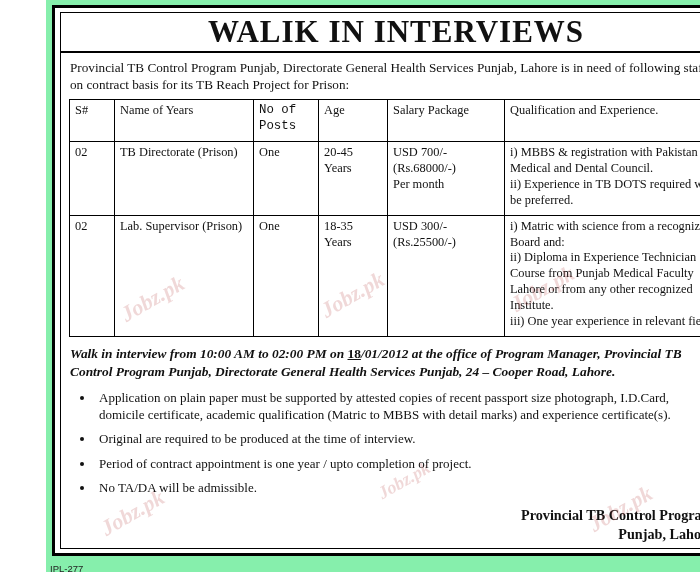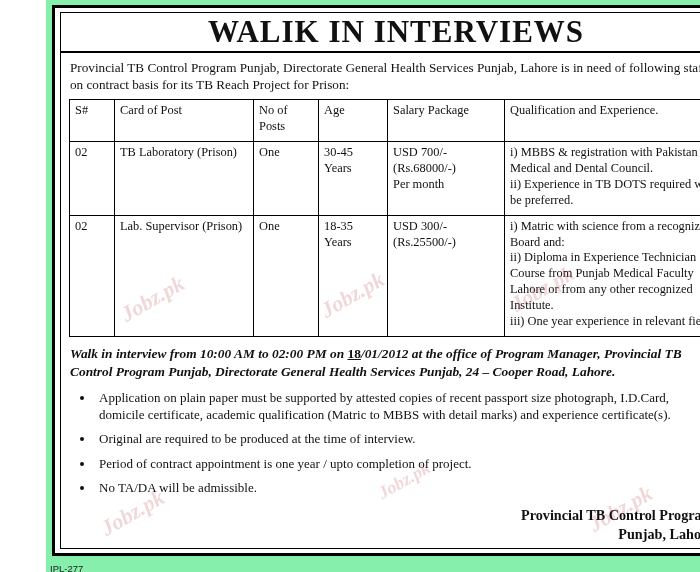--- a/index.html
+++ b/index.html
@@ -74,21 +74,21 @@
     padding: 3px 5px 6px 5px;
     line-height: 1.28;
     font-weight: normal;
     text-align: left;
   }
   table.jobs th {
     font-weight: normal;
   }
   .col-sno { width: 34px; }
   .col-post { width: 128px; }
-  .col-no { width: 54px; }
+  .col-no { width: 54px; font-family: Liberation Mono, monospace; }
   .col-age { width: 58px; }
   .col-salary { width: 106px; }
   .cell-line { display: block; }
   .walkin {
     font-size: 13.4px;
     font-style: italic;
     font-weight: bold;
     line-height: 1.34;
     padding: 8px 9px 2px 9px;
   }
@@ -148,33 +148,33 @@
     <div class="inner">
 
       <div class="title">WALIK IN INTERVIEWS</div>
 
       <div class="intro">Provincial TB Control Program Punjab, Directorate General Health Services Punjab, Lahore is in need of following staff on contract basis for its TB Reach Project for Prison:</div>
 
       <table class="jobs">
         <thead>
           <tr>
             <th class="col-sno">S#</th>
-            <th class="col-post">Card of Post</th>
+            <th class="col-post">Name of Years</th>
             <th class="col-no">No  of Posts</th>
             <th class="col-age">Age</th>
             <th class="col-salary">Salary Package</th>
             <th>Qualification and Experience.</th>
           </tr>
         </thead>
         <tbody>
           <tr>
             <td>02</td>
-            <td>TB Laboratory (Prison)</td>
+            <td>TB Directorate (Prison)</td>
             <td>One</td>
-            <td>30-45 Years</td>
+            <td>20-45 Years</td>
             <td>
               <span class="cell-line">USD 700/-</span>
               <span class="cell-line">(Rs.68000/-)</span>
               <span class="cell-line">Per month</span>
             </td>
             <td>
               <span class="cell-line">i) MBBS &amp; registration with Pakistan Medical and Dental Council.</span>
               <span class="cell-line">ii) Experience in TB DOTS required will be preferred.</span>
             </td>
           </tr>

